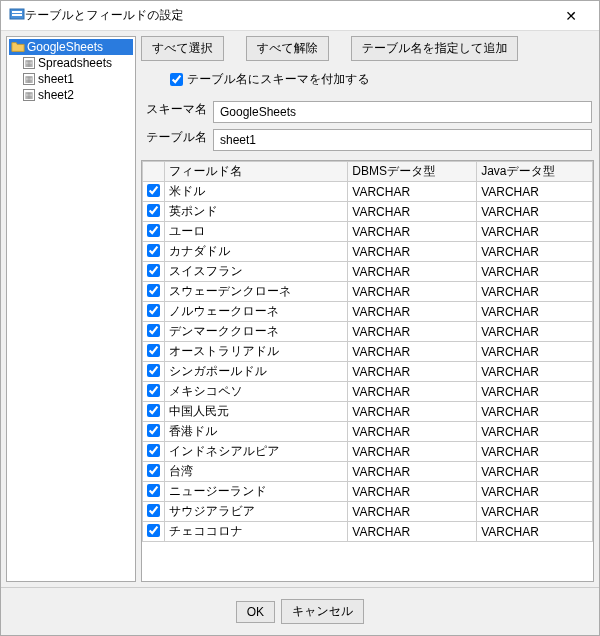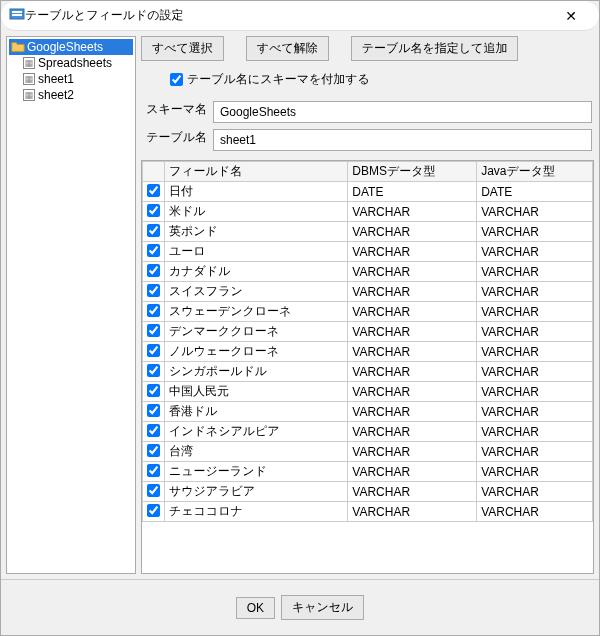--- a/index.html
+++ b/index.html
@@ -1,18 +1,18 @@
 <!DOCTYPE html>
 <html><head>
 <meta charset="utf-8">
 <style>
   * { box-sizing: border-box; font-family: "Meiryo", "MS PGothic", sans-serif; font-size: 12px; }
   html, body { margin: 0; padding: 0; }
   .window { width: 600px; height: 636px; background: #f0f0f0; border: 1px solid #aaa; display: flex; flex-direction: column; }
-  .titlebar { height: 30px; background: #fff; display: flex; align-items: center; padding: 0 8px; border-bottom: 1px solid #ddd; border-radius: 15px; }
+  .titlebar { height: 30px; background: #fff; display: flex; align-items: center; padding: 0 8px; border-bottom: 1px solid #ddd; }
   .titlebar .title { flex: 1; }
   .titlebar .close { width: 40px; text-align: center; font-size: 14px; cursor: pointer; }
   .body { flex: 1; display: flex; min-height: 0; }
   .tree { width: 130px; border: 1px solid #aaa; margin: 5px 0 5px 5px; background: #fff; padding: 2px; overflow: auto; }
   .tree-root { display: flex; align-items: center; gap: 2px; color: #fff; background: #2a7bde; padding: 1px 2px; }
   .tree-root svg { flex-shrink: 0; }
   .tree-children { margin-left: 14px; }
   .tree-item { display: flex; align-items: center; gap: 3px; padding: 1px 0; }
   .tree-item .glyph { width: 12px; height: 12px; border: 1px solid #888; display: inline-flex; align-items: center; justify-content: center; color: #888; font-size: 9px; line-height: 1; }
   .right { flex: 1; display: flex; flex-direction: column; margin: 5px; min-width: 0; }
@@ -20,21 +20,21 @@
   .btn { background: #e9e9e9; border: 1px solid #aaa; padding: 3px 10px; cursor: pointer; }
   .chk-row { display: flex; align-items: center; gap: 4px; margin: 4px 2px 10px 2px; padding-left: 27px; }
   .form-row { display: flex; align-items: flex-start; margin: 3px 2px; }
   .form-row label { width: 70px; text-align: right; padding-right: 6px; }
   .form-row input[type=text] { flex: 1; border: 1px solid #aaa; padding: 3px 6px; background: #fff; }
   .grid-wrap { flex: 1; border: 1px solid #aaa; background: #fff; margin-top: 6px; overflow: auto; min-height: 0; }
   table.grid { border-collapse: collapse; width: 100%; }
   table.grid th, table.grid td { border: 1px solid #ccc; padding: 1px 4px; text-align: left; white-space: nowrap; height: 18px; }
   table.grid th { background: #f5f5f5; font-weight: normal; }
   table.grid td.chk { width: 18px; text-align: center; }
-  .footer { height: 56px; display: flex; align-items: center; justify-content: center; gap: 6px; border-top: 1px solid #ccc; }
+  .footer { height: 48px; display: flex; align-items: center; justify-content: center; gap: 6px; border-top: 1px solid #ccc; }
   input[type=checkbox] { margin: 0; width: 13px; height: 13px; }
 </style>
 </head>
 <body>
 
 <div class="window">
 
   <div class="titlebar">
     <span>
       <svg width="16" height="16" viewBox="0 0 16 16">
@@ -101,26 +101,20 @@
             <tr>
               <th class="chk"></th>
               <th>フィールド名</th>
               <th>DBMSデータ型</th>
               <th>Javaデータ型</th>
             </tr>
           </thead>
           <tbody id="grid-body">
               <tr>
                 <td class="chk"><input type="checkbox" checked="" style=""></td>
-                <td>日付</td>
-                <td>DATE</td>
-                <td>DATE</td>
-              </tr>
-              <tr>
-                <td class="chk"><input type="checkbox" checked="" style=""></td>
                 <td>米ドル</td>
                 <td>VARCHAR</td>
                 <td>VARCHAR</td>
               </tr>
               <tr>
                 <td class="chk"><input type="checkbox" checked="" style=""></td>
                 <td>英ポンド</td>
                 <td>VARCHAR</td>
                 <td>VARCHAR</td>
               </tr>
@@ -143,33 +137,45 @@
                 <td>VARCHAR</td>
               </tr>
               <tr>
                 <td class="chk"><input type="checkbox" checked="" style=""></td>
                 <td>スウェーデンクローネ</td>
                 <td>VARCHAR</td>
                 <td>VARCHAR</td>
               </tr>
               <tr>
                 <td class="chk"><input type="checkbox" checked="" style=""></td>
+                <td>ノルウェークローネ</td>
+                <td>VARCHAR</td>
+                <td>VARCHAR</td>
+              </tr>
+              <tr>
+                <td class="chk"><input type="checkbox" checked="" style=""></td>
                 <td>デンマーククローネ</td>
                 <td>VARCHAR</td>
                 <td>VARCHAR</td>
               </tr>
               <tr>
                 <td class="chk"><input type="checkbox" checked="" style=""></td>
-                <td>ノルウェークローネ</td>
+                <td>オーストラリアドル</td>
                 <td>VARCHAR</td>
                 <td>VARCHAR</td>
               </tr>
               <tr>
                 <td class="chk"><input type="checkbox" checked="" style=""></td>
                 <td>シンガポールドル</td>
+                <td>VARCHAR</td>
+                <td>VARCHAR</td>
+              </tr>
+              <tr>
+                <td class="chk"><input type="checkbox" checked="" style=""></td>
+                <td>メキシコペソ</td>
                 <td>VARCHAR</td>
                 <td>VARCHAR</td>
               </tr>
               <tr>
                 <td class="chk"><input type="checkbox" checked="" style=""></td>
                 <td>中国人民元</td>
                 <td>VARCHAR</td>
                 <td>VARCHAR</td>
               </tr>
               <tr>

